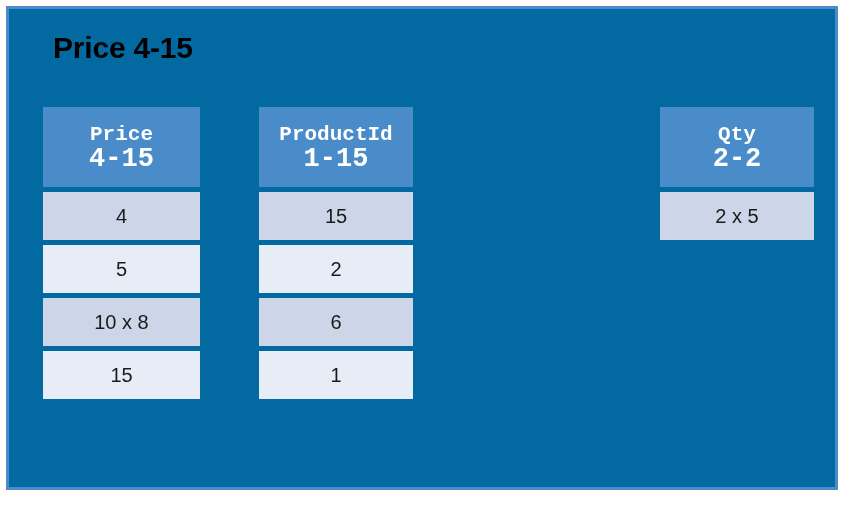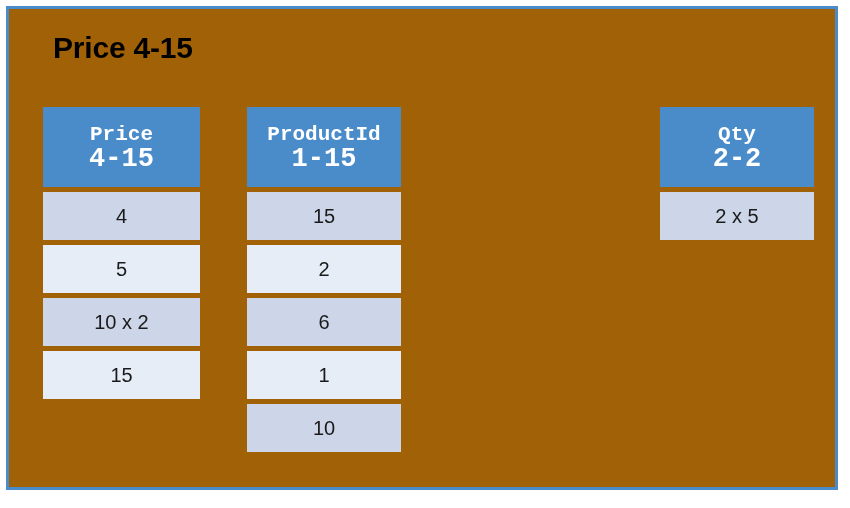--- a/index.html
+++ b/index.html
@@ -13,21 +13,21 @@
     font-family: "Liberation Sans", sans-serif;
     overflow: hidden;
   }
   .slide-frame {
     position: absolute;
     left: 6px;
     top: 6px;
     width: 832px;
     height: 484px;
     border: 3px solid #4a8cc9;
-    background: #a16207;
+    background: #0369a1;
     box-sizing: border-box;
   }
   .slide-title {
     position: absolute;
     left: 44px;
     top: 22px;
     font-size: 30px;
     font-weight: bold;
     color: #000000;
     letter-spacing: -0.2px;
@@ -96,33 +96,32 @@
   <div class="slide-title">Price 4-15</div>
 
   <div class="columns" id="columns-root">
       <div class="column" style="left: 0px; width: 157px;">
         <div class="col-header">
           <div class="hdr-line1">Price</div>
           <div class="hdr-line2">4-15</div>
         </div>
         <div class="cell shade-dark">4</div>
         <div class="cell shade-light">5</div>
-        <div class="cell shade-dark">10 x 2</div>
+        <div class="cell shade-dark">10 x 8</div>
         <div class="cell shade-light">15</div>
       </div>
-      <div class="column" style="left: 204px; width: 154px;">
+      <div class="column" style="left: 216px; width: 154px;">
         <div class="col-header">
           <div class="hdr-line1">ProductId</div>
           <div class="hdr-line2">1-15</div>
         </div>
         <div class="cell shade-dark">15</div>
         <div class="cell shade-light">2</div>
         <div class="cell shade-dark">6</div>
         <div class="cell shade-light">1</div>
-        <div class="cell shade-dark">10</div>
       </div>
       <div class="column" style="left: 617px; width: 154px;">
         <div class="col-header">
           <div class="hdr-line1">Qty</div>
           <div class="hdr-line2">2-2</div>
         </div>
         <div class="cell shade-dark">2 x 5</div>
       </div>
     </div>
 

